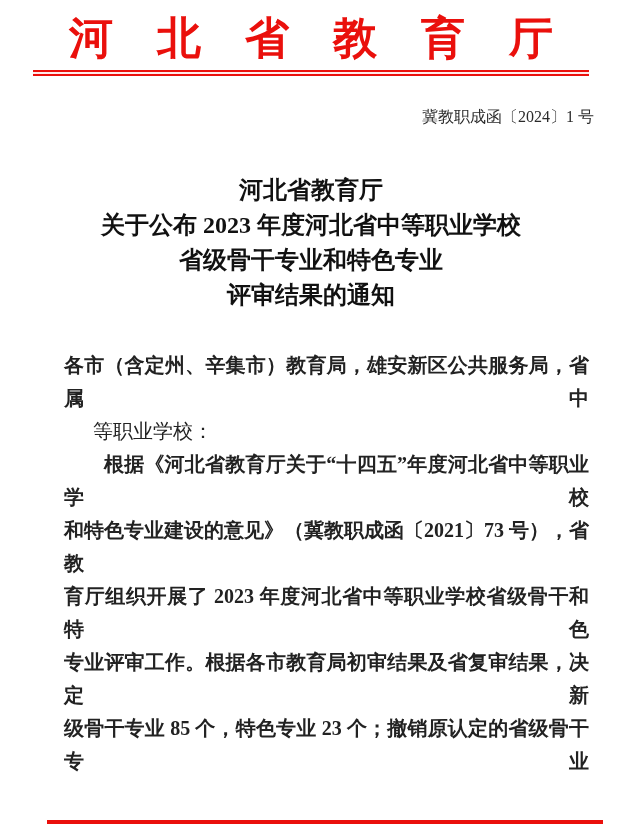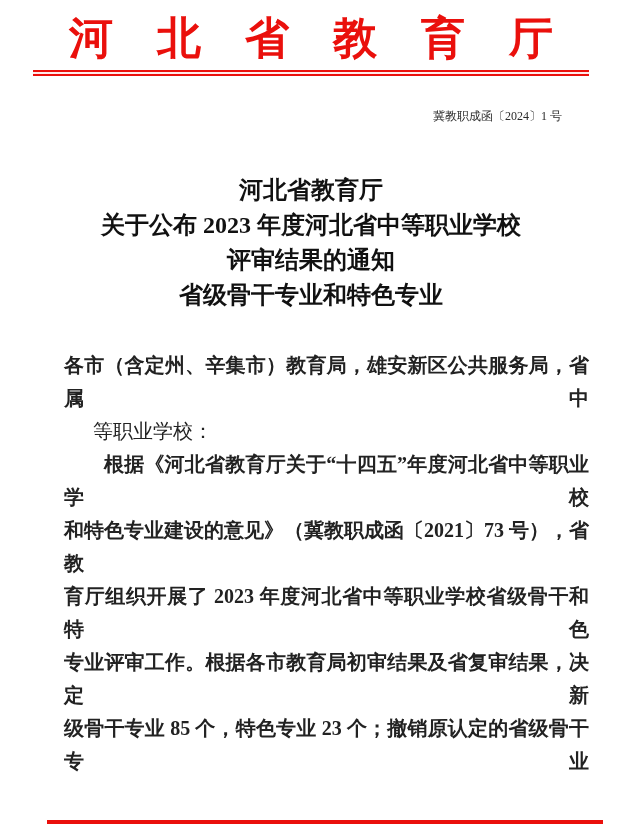--- a/index.html
+++ b/index.html
@@ -28,22 +28,22 @@
     margin:5px auto 0 auto;
     width:556px;
     height:2px;
     background:#ffe9e9;
     border-top:2px solid var(--accent);
     border-bottom:2px solid var(--accent);
   }
   .doc-number {
     margin-top:30px;
     text-align:right;
-    padding-right:60px;
-    font-size:12px;
+    padding-right:28px;
+    font-size:16px;
     line-height:21px;
     color:#2a2a2a;
   }
   .title-block {
     margin-top:46px;
     text-align:center;
     font-weight:bold;
     font-size:24px;
     line-height:35px;
     color:#111;
@@ -75,22 +75,22 @@
 
   <div class="agency">河北省教育厅</div>
 
   <div class="double-rule"></div>
 
   <div class="doc-number">冀教职成函〔2024〕1 号</div>
 
   <div class="title-block">
     <div>河北省教育厅</div>
     <div>关于公布 2023 年度河北省中等职业学校</div>
+    <div>省级骨干专业和特色专业</div>
     <div>评审结果的通知</div>
-    <div>省级骨干专业和特色专业</div>
   </div>
 
   <div class="body-block">
     <div class="jline">各市（含定州、辛集市）教育局，雄安新区公共服务局，省属中</div>
     <div class="lline">等职业学校：</div>
     <div class="jline indent">根据《河北省教育厅关于“十四五”年度河北省中等职业学校</div>
     <div class="jline">和特色专业建设的意见》（冀教职成函〔2021〕73 号），省教</div>
     <div class="jline">育厅组织开展了 2023 年度河北省中等职业学校省级骨干和特色</div>
     <div class="jline">专业评审工作。根据各市教育局初审结果及省复审结果，决定新</div>
     <div class="jline">级骨干专业 85 个，特色专业 23 个；撤销原认定的省级骨干专业</div>

